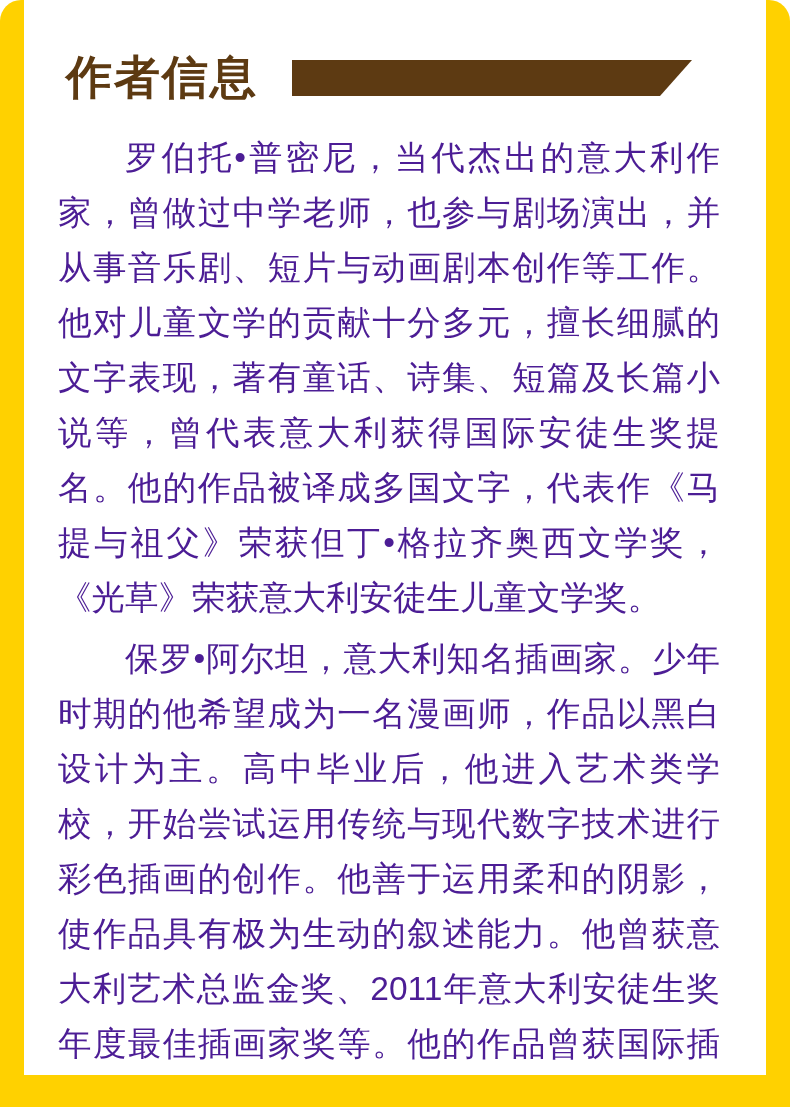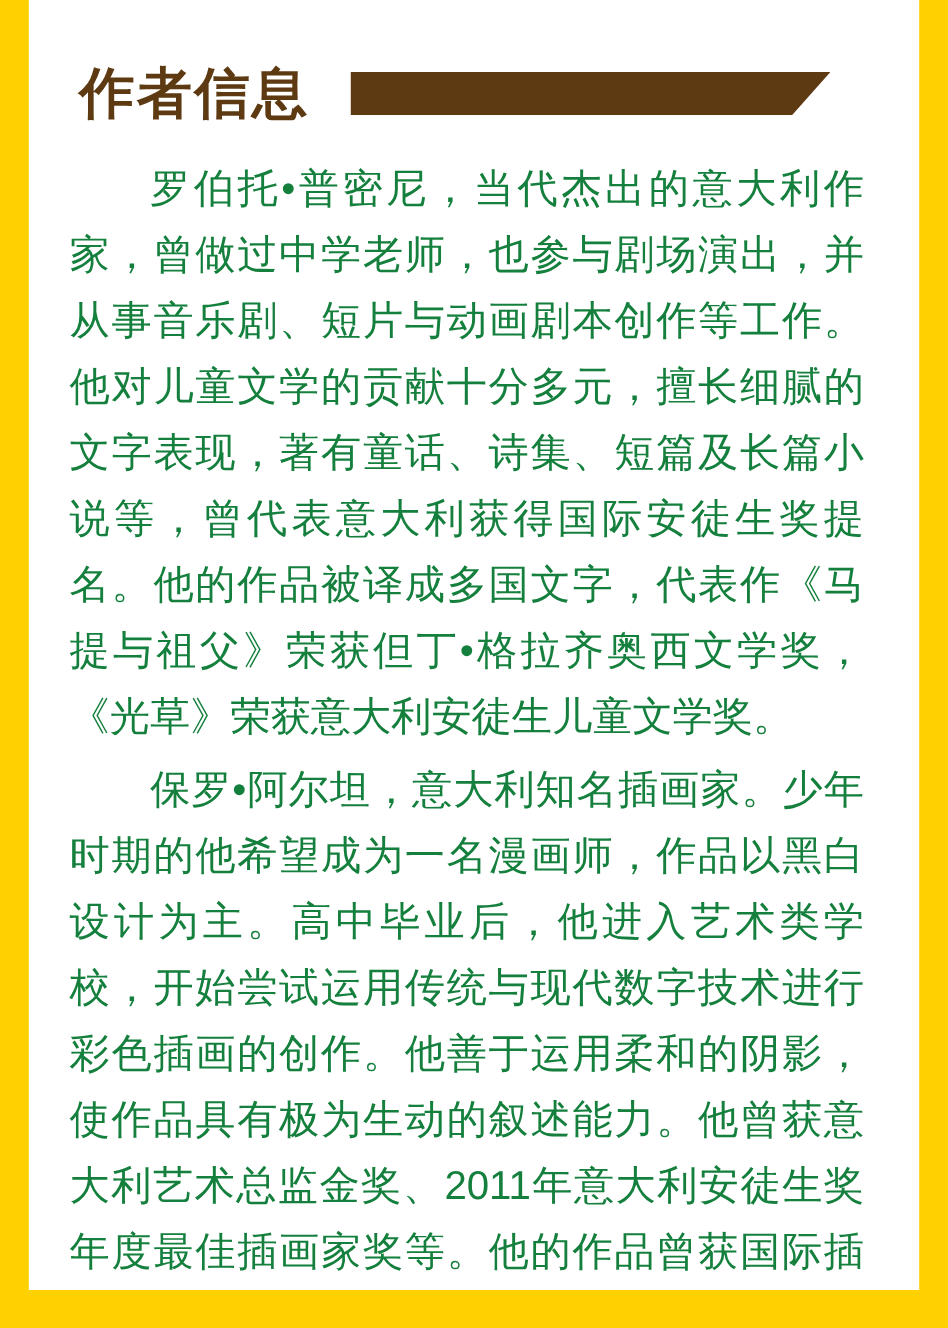--- a/index.html
+++ b/index.html
@@ -12,20 +12,21 @@
     background: #ffffff;
     font-family: "Liberation Sans", sans-serif;
     overflow: hidden;
   }
   .page {
     position: relative;
     width: 790px;
     height: 1107px;
     background: #ffd100;
     box-sizing: border-box;
+    border-radius: 21px;
   }
   .card {
     position: absolute;
     left: 24px;
     top: 0;
     width: 742px;
     height: 1075px;
     background: #ffffff;
     box-sizing: border-box;
   }
@@ -73,21 +74,21 @@
     left: 10px;
     top: 130px;
     width: 726px;
     padding: 0 24px;
     box-sizing: border-box;
   }
   .para {
     margin: 0 16px 6px 0;
     font-size: 33.5px;
     line-height: 55px;
-    color: #15803d;
+    color: #4c1d95;
     text-indent: 2em;
     text-align: justify;
     text-justify: inter-ideograph;
     font-family: "Liberation Sans", sans-serif;
     letter-spacing: 0px;
   }
 </style>
 </head>
 <body>
 

